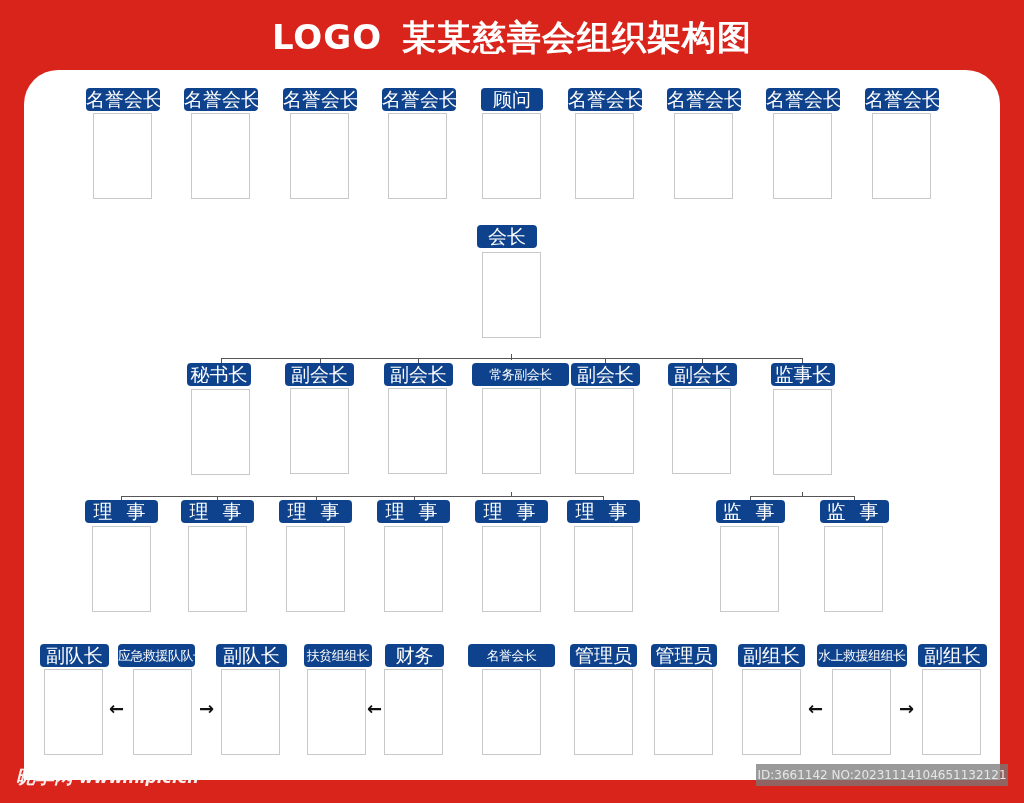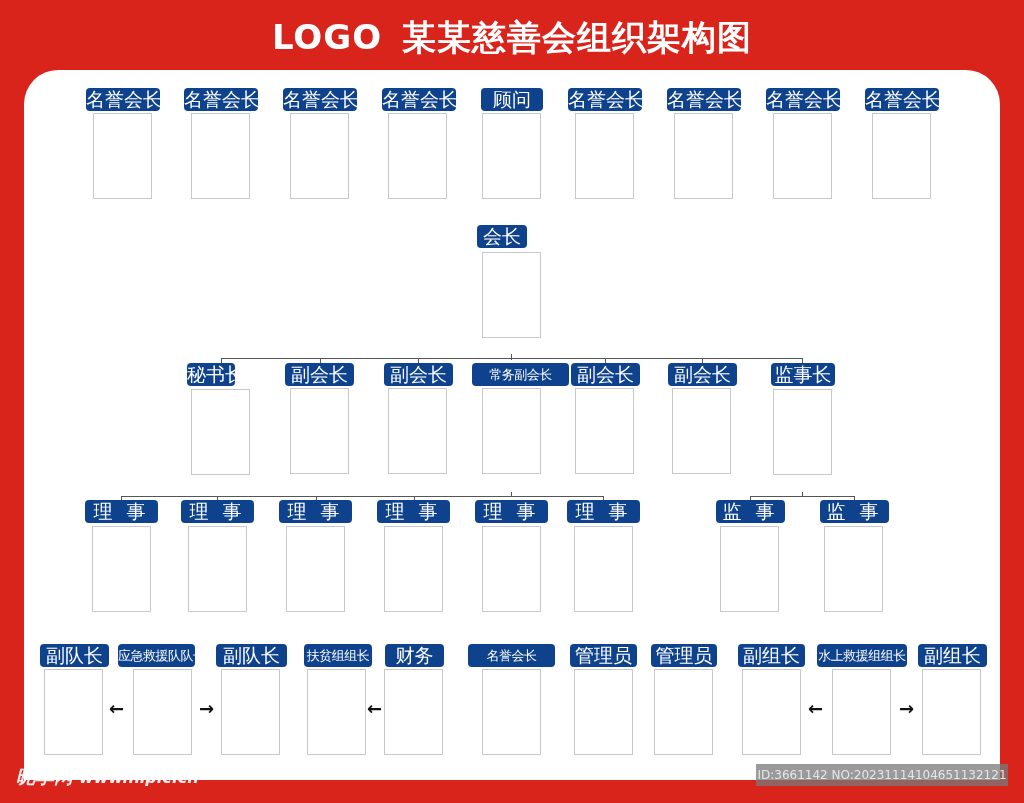--- a/index.html
+++ b/index.html
@@ -64,34 +64,34 @@
   <div class="lbl" style="left:568px;top:88px;width:74px">名誉会长</div>
   <div class="photo" style="left:575px;top:113px;height:86px"></div>
   <div class="lbl" style="left:667px;top:88px;width:74px">名誉会长</div>
   <div class="photo" style="left:674px;top:113px;height:86px"></div>
   <div class="lbl" style="left:766px;top:88px;width:74px">名誉会长</div>
   <div class="photo" style="left:773px;top:113px;height:86px"></div>
   <div class="lbl" style="left:865px;top:88px;width:74px">名誉会长</div>
   <div class="photo" style="left:872px;top:113px;height:86px"></div>
 </div>
 
-<div class="lbl" style="left:477px;top:225px;width:50px">会长</div>
+<div class="lbl" style="left:477px;top:225px;width:60px">会长</div>
 <div class="photo" style="left:482px;top:252px;height:86px"></div>
 
 <div class="line" style="left:511px;top:354px;width:1px;height:6px"></div>
 <div class="line" style="left:221px;top:358px;width:582px;height:1px"></div>
 <div class="line" style="left:221px;top:358px;width:1px;height:6px"></div>
 <div class="line" style="left:320px;top:358px;width:1px;height:6px"></div>
 <div class="line" style="left:418px;top:358px;width:1px;height:6px"></div>
 <div class="line" style="left:605px;top:358px;width:1px;height:6px"></div>
 <div class="line" style="left:702px;top:358px;width:1px;height:6px"></div>
 <div class="line" style="left:802px;top:358px;width:1px;height:6px"></div>
 
 <div>
-  <div class="lbl" style="left:187px;top:363px;width:48px">秘书长</div>
+  <div class="lbl" style="left:187px;top:363px;width:64px">秘书长</div>
   <div class="photo" style="left:191px;top:389px;height:86px"></div>
   <div class="lbl" style="left:285px;top:363px;width:69px">副会长</div>
   <div class="photo" style="left:290px;top:388px;height:86px"></div>
   <div class="lbl" style="left:384px;top:363px;width:69px">副会长</div>
   <div class="photo" style="left:388px;top:388px;height:86px"></div>
   <div class="lbl sm" style="left:472px;top:363px;width:97px">常务副会长</div>
   <div class="photo" style="left:482px;top:388px;height:86px"></div>
   <div class="lbl" style="left:571px;top:363px;width:69px">副会长</div>
   <div class="photo" style="left:575px;top:388px;height:86px"></div>
   <div class="lbl" style="left:668px;top:363px;width:69px">副会长</div>

